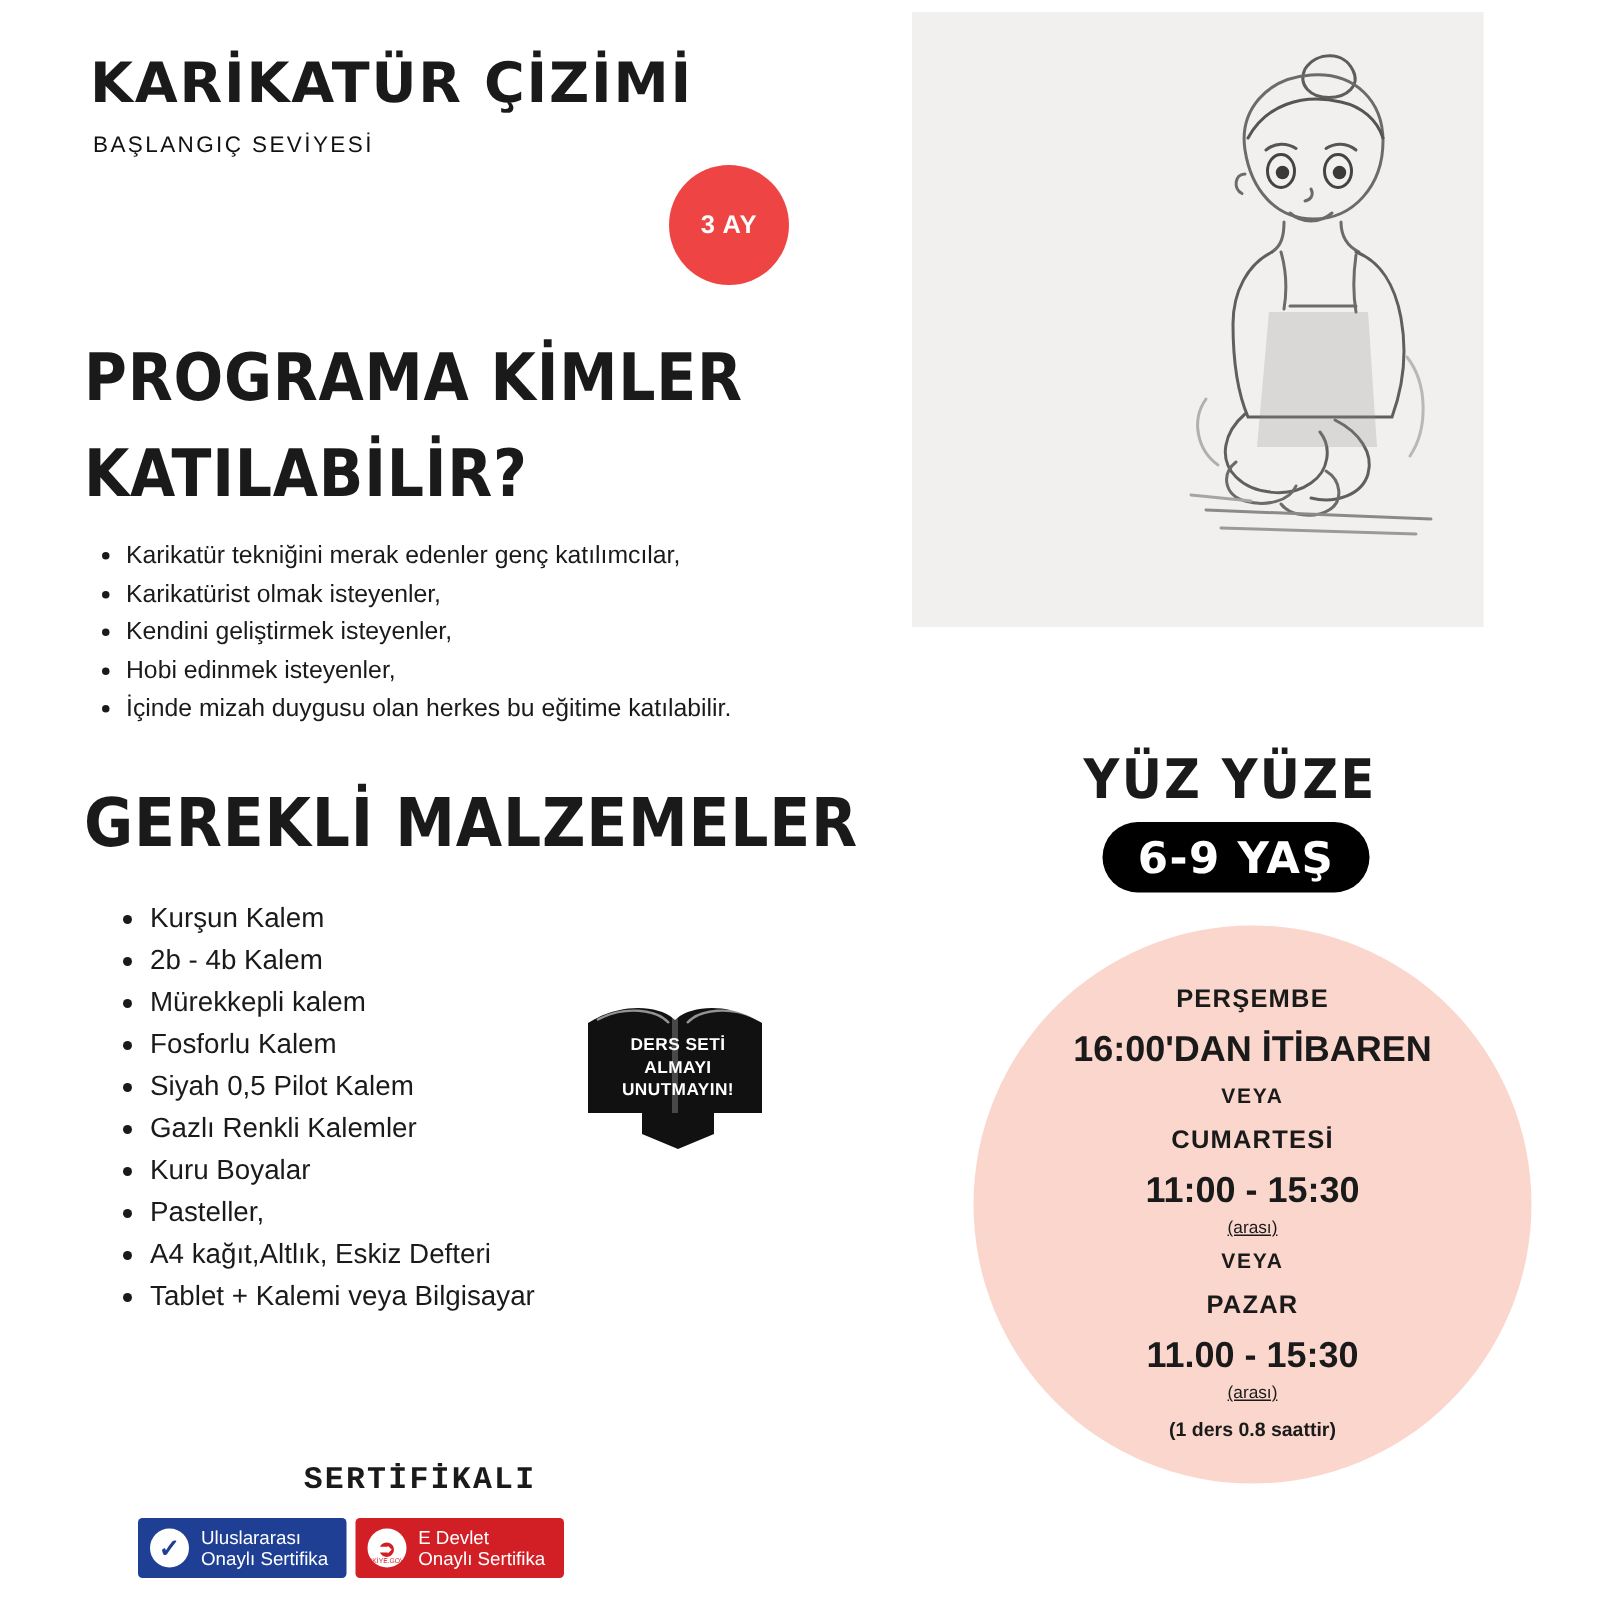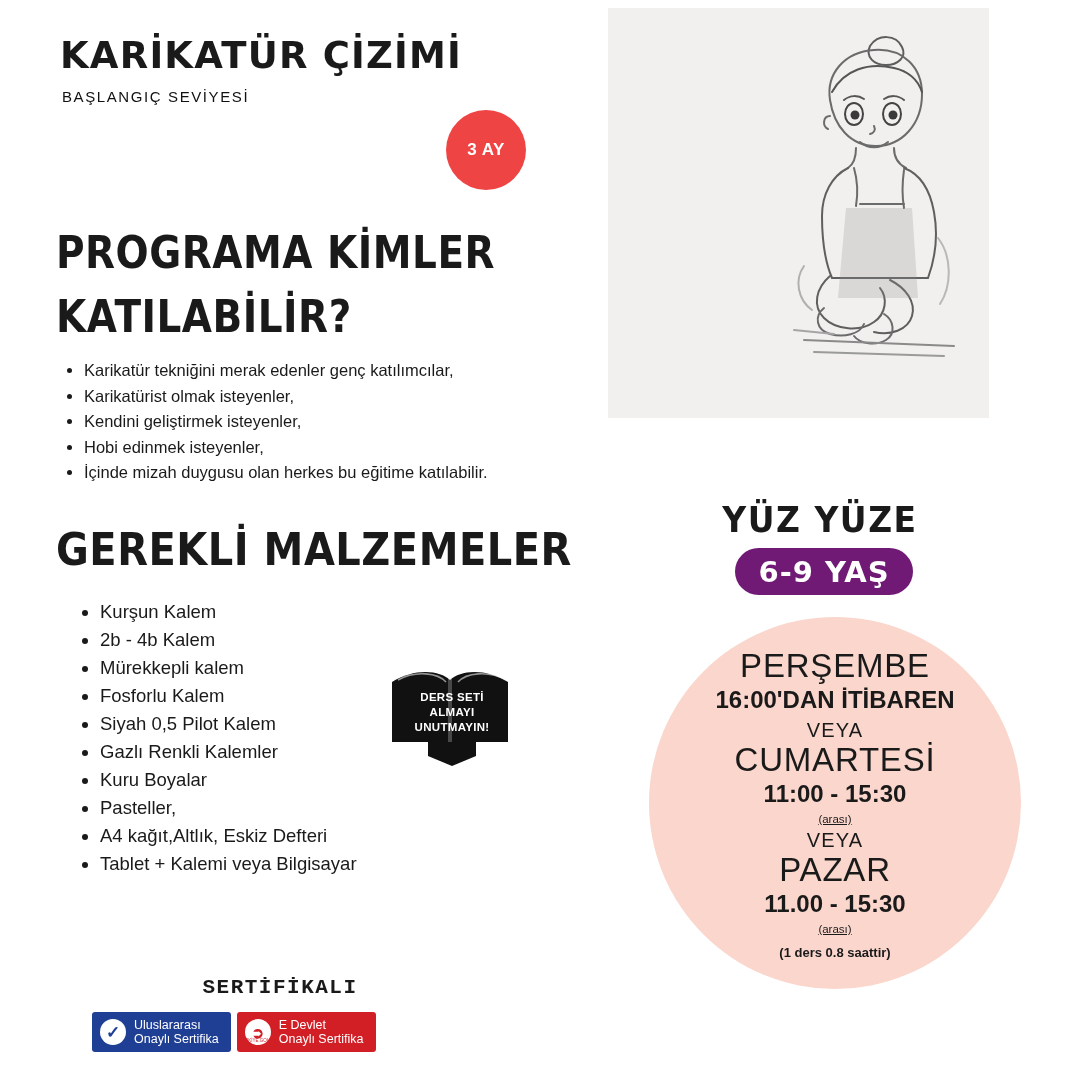--- a/index.html
+++ b/index.html
@@ -181,21 +181,21 @@
     font-weight: bold;
     letter-spacing: 1.5px;
     font-family: "DejaVu Sans", sans-serif;
     transform: scaleY(1.1);
     transform-origin: center top;
   }
   .age-badge {
     position: absolute;
     left: 735px; top: 548px;
     width: 178px; height: 47px;
-    background: #701a75;
+    background: #000000;
     border-radius: 24px;
     color: #ffffff;
     display: flex;
     align-items: center;
     justify-content: center;
     font-size: 29px;
     font-weight: bold;
     letter-spacing: 1px;
     font-family: "DejaVu Sans", sans-serif;
   }
@@ -208,33 +208,33 @@
     background: #fad6cc;
   }
   .schedule-inner {
     position: absolute;
     left: 649px; top: 617px;
     width: 372px; height: 372px;
     text-align: center;
     padding-top: 32px;
   }
   .s-day {
-    font-size: 33px;
-    font-weight: normal;
+    font-size: 17px;
+    font-weight: bold;
     letter-spacing: 0.8px;
     line-height: 34px;
   }
   .s-time {
     font-size: 24px;
     font-weight: bold;
     line-height: 34px;
   }
   .s-or {
-    font-size: 20px;
-    font-weight: normal;
+    font-size: 14px;
+    font-weight: bold;
     letter-spacing: 1.2px;
     line-height: 26px;
   }
   .s-paren {
     font-size: 11.5px;
     text-decoration: underline;
     line-height: 16px;
   }
   .s-note {
     font-size: 13px;

